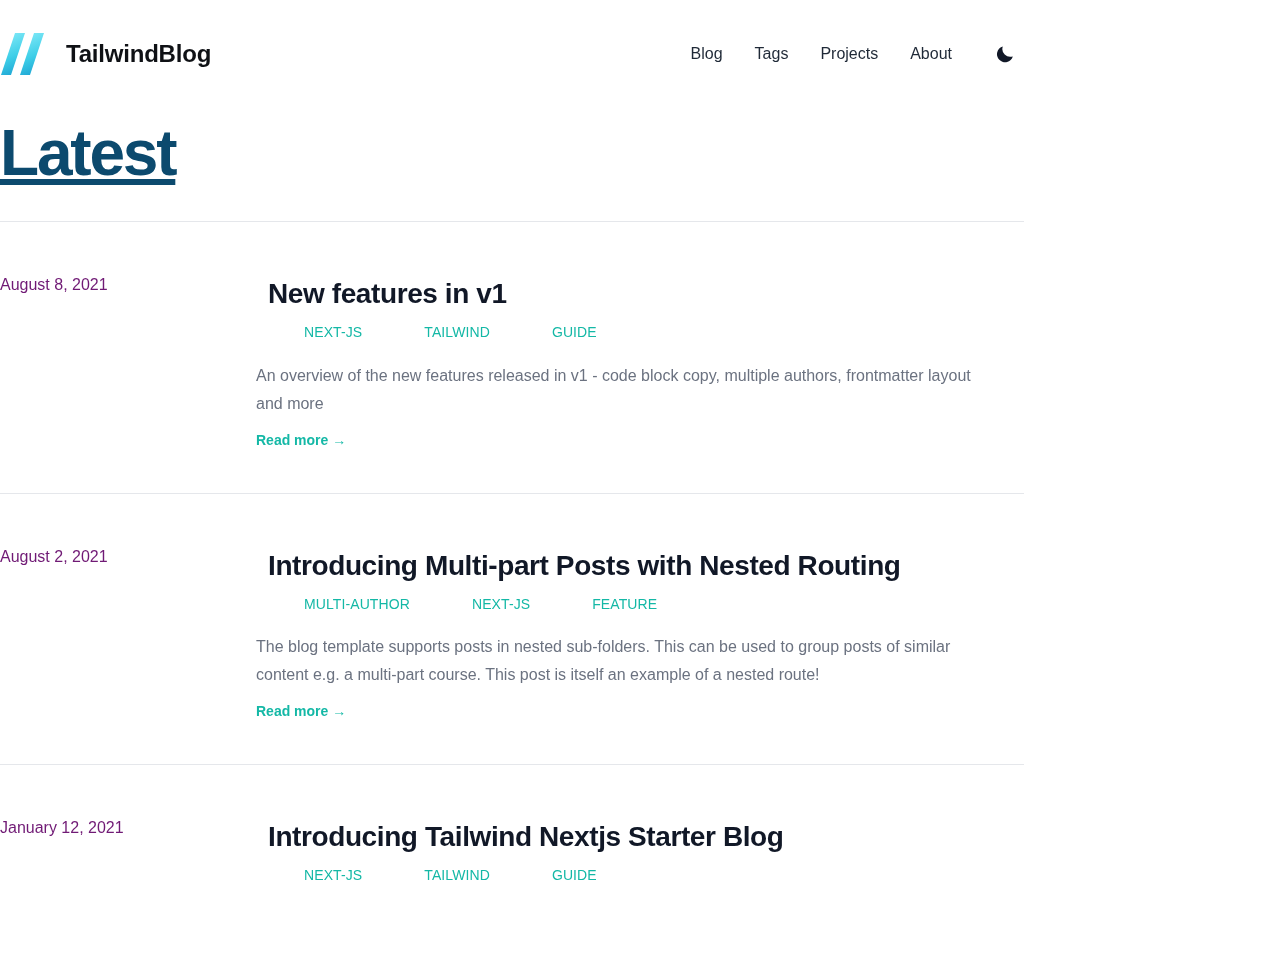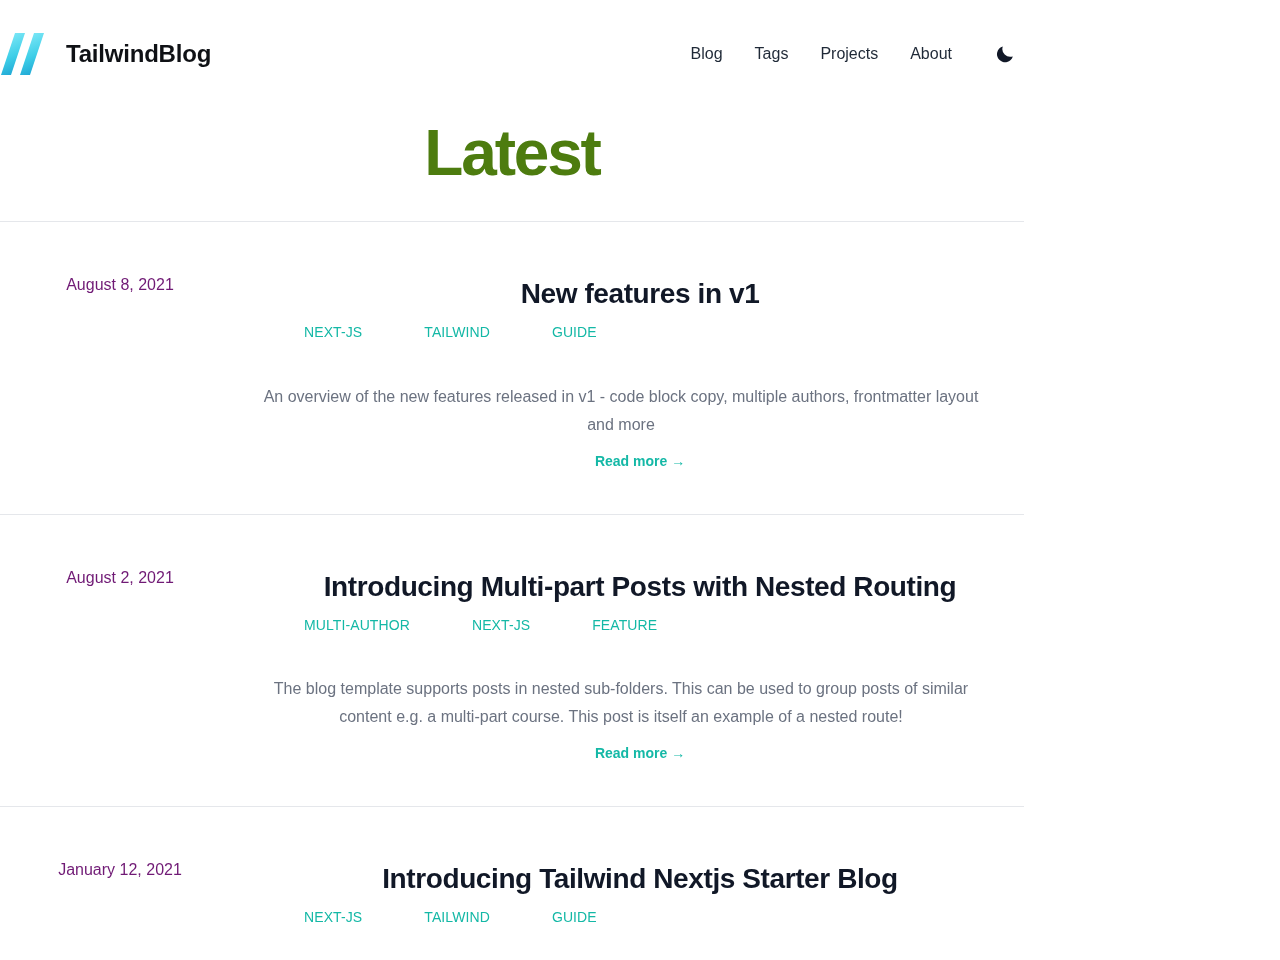--- a/index.html
+++ b/index.html
@@ -14,21 +14,20 @@
     background: #ffffff;
     font-family: "Liberation Sans", sans-serif;
     color: #111827;
     -webkit-font-smoothing: antialiased;
   }
 
   .page {
     width: 1024px;
     height: 960px;
     position: relative;
-    text-align: center;
   }
 
   .container {
     width: 1024px;
     margin: 0 auto;
     padding: 0;
   }
 
   
   header.site-header {
@@ -96,21 +95,22 @@
   .title-block {
     padding-top: 34px;
     padding-bottom: 34px;
   }
 
   .page-title {
     font-size: 64px;
     line-height: 1.05;
     font-weight: 800;
     letter-spacing: -2.2px;
-    color: #4d7c0f;
+    color: #0c4a6e;
+    text-decoration: underline;
   }
 
   .page-subtitle {
     margin-top: 24px;
     font-size: 18px;
     line-height: 1.6;
     color: #6b7280;
     font-weight: 400;
   }
 
@@ -172,21 +172,21 @@
     font-weight: 500;
     text-transform: uppercase;
     color: #14b8a6;
     text-decoration: none;
     margin-right: 14px;
     letter-spacing: 0.1px;
     margin-left: 48px;
   }
 
   .post-excerpt {
-    margin-top: 40px;
+    margin-top: 19px;
     font-size: 16px;
     line-height: 1.75;
     color: #6b7280;
     max-width: 730px;
     font-weight: 400;
   }
 
   .read-more {
     display: inline-block;
     margin-top: 12px;

